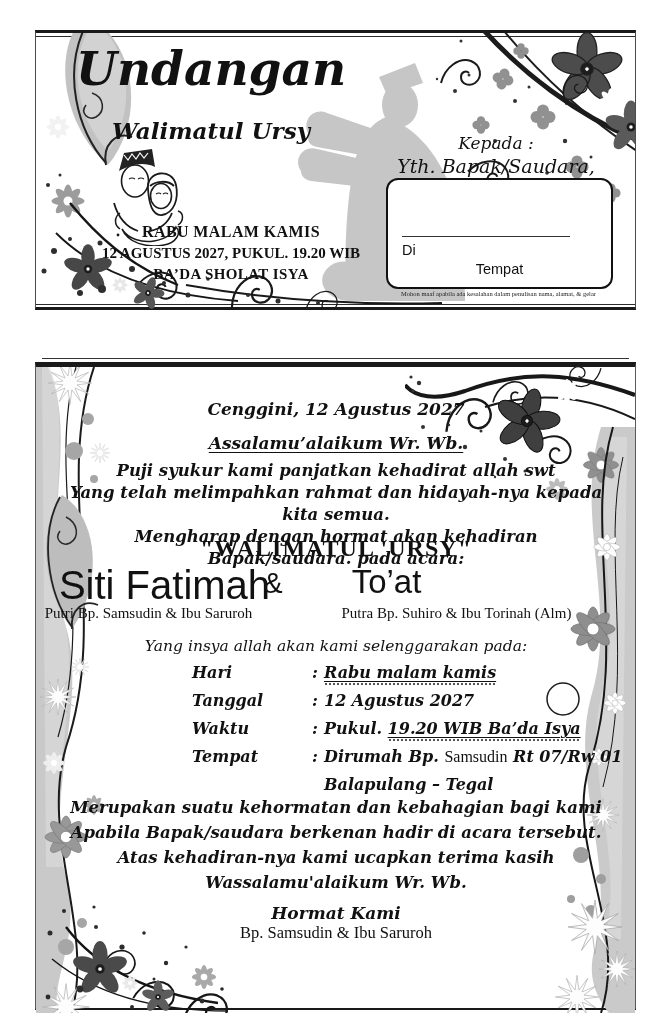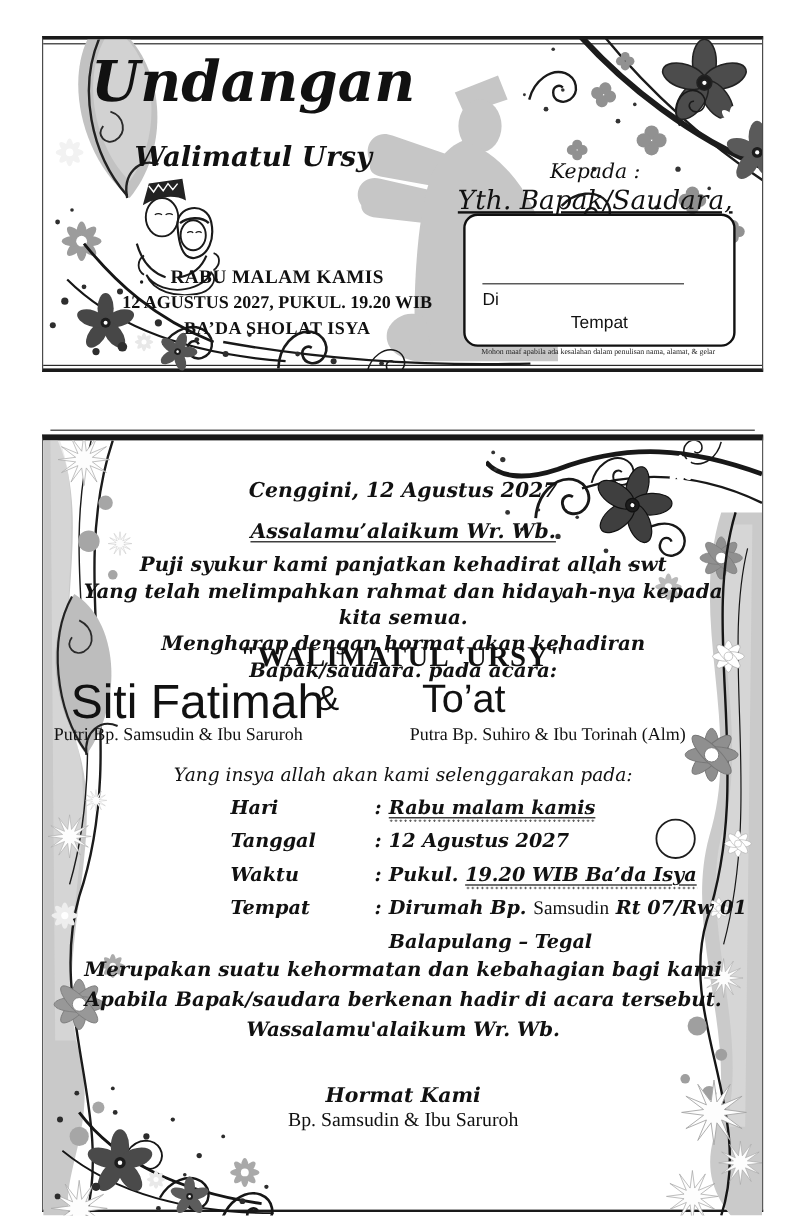--- a/index.html
+++ b/index.html
@@ -168,21 +168,21 @@
     </svg>
 
     <div class="abs z1 ctr script" style="left:10px;top:8px;width:330px;font-size:47px;font-weight:600;">Undangan</div>
     <div class="abs z1 ctr script" style="left:10px;top:84px;width:330px;font-size:23px;font-weight:600;">Walimatul Ursy</div>
 
     <div class="abs z1 ctr times" style="left:0px;top:190px;width:390px;font-weight:bold;font-size:16px;letter-spacing:0.4px;">RABU MALAM KAMIS</div>
     <div class="abs z1 ctr times" style="left:0px;top:212px;width:390px;font-weight:bold;font-size:15px;">12 AGUSTUS 2027, PUKUL. 19.20 WIB</div>
     <div class="abs z1 ctr times" style="left:0px;top:233px;width:390px;font-weight:bold;font-size:15px;letter-spacing:0.4px;">BA’DA SHOLAT ISYA</div>
 
     <div class="abs z1 ctr script" style="left:345px;top:100px;width:230px;font-size:17px;">Kepada :</div>
-    <div class="abs z1 ctr script" style="left:340px;top:122px;width:240px;font-size:22px;text-decoration:underline;">Yth. Bapak/Saudara,</div>
+    <div class="abs z1 ctr script" style="left:340px;top:122px;width:240px;font-size:19px;">Yth. Bapak/Saudara,</div>
 
     <div class="addr-box z1">
       <div class="addr-line"></div>
       <div class="abs sans" style="left:14px;top:62px;font-size:14.5px;">Di</div>
       <div class="abs sans ctr" style="left:0;top:81px;width:100%;font-size:14.5px;">Tempat</div>
     </div>
 
     <div class="abs z1 ctr times" style="left:340px;top:257px;width:245px;font-size:6.5px;color:#222;">Mohon maaf apabila ada kesalahan dalam penulisan  nama, alamat, &amp; gelar</div>
   </div>
 
@@ -340,19 +340,20 @@
         <span>Rt 07/Rw 01</span>
       </span>
     </div>
     <div class="detail-row z1 fancy" style="top:408px;">
       <span class="dvalue">Balapulang – Tegal</span>
     </div>
 
     <div class="abs z1 ctr fancy" style="left:30px;top:428px;width:540px;font-size:16.5px;line-height:25px;">
       <div>Merupakan suatu kehormatan dan kebahagian bagi kami</div>
       <div>Apabila Bapak/saudara berkenan hadir di acara tersebut.</div>
+      <div>Atas kehadiran-nya kami ucapkan terima kasih</div>
       <div>Wassalamu'alaikum Wr. Wb.</div>
     </div>
 
     <div class="abs z1 ctr fancy" style="left:40px;top:536px;width:520px;font-size:17px;">Hormat Kami</div>
     <div class="abs z1 ctr times" style="left:40px;top:556px;width:520px;font-size:16.5px;">Bp. Samsudin &amp; Ibu Saruroh</div>
   </div>
 </div>
 
 </body></html>

